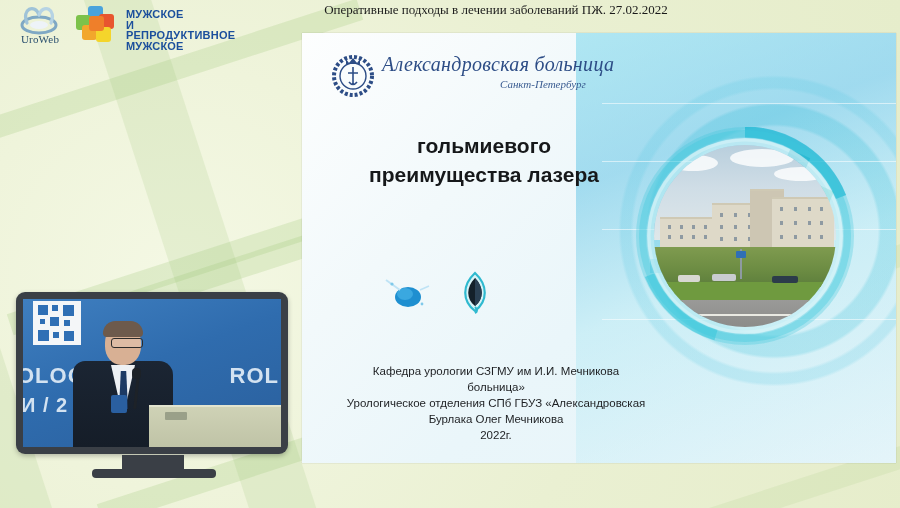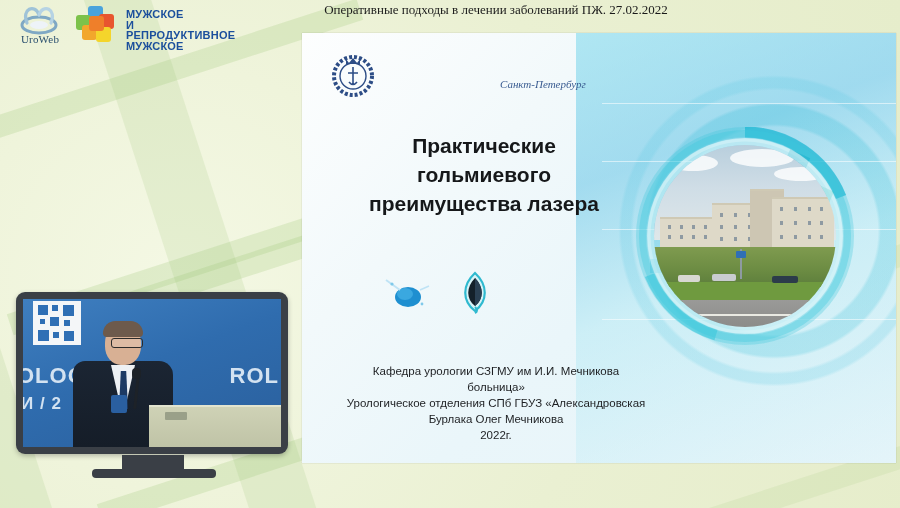--- a/index.html
+++ b/index.html
@@ -92,21 +92,21 @@
   
   #monitor{position:absolute;left:16px;top:292px;width:272px;height:162px;
     background:#3a3f46;border-radius:9px;padding:7px;box-sizing:border-box;
     box-shadow:0 2px 5px rgba(0,0,0,.25);}
   #video-screen{position:relative;width:100%;height:100%;overflow:hidden;background:#2f6fb5;}
   #vid-backdrop{position:absolute;inset:0;background:linear-gradient(160deg,#3f7fc0 0%,#2f6cae 45%,#2a5f9c 100%);}
   #vid-placard{position:absolute;left:10px;top:2px;width:48px;height:44px;background:#f4f6f8;}
   .qr{position:absolute;background:#2f6fb5;}
   #vid-text1{position:absolute;left:-6px;top:64px;font-size:22px;font-weight:bold;color:#dce9f5;
     letter-spacing:1px;opacity:.95;}
-  #vid-text2{position:absolute;left:-2px;top:95px;font-size:17px;font-weight:bold;color:#dce9f5;
+  #vid-text2{position:absolute;left:-2px;top:95px;font-size:20px;font-weight:bold;color:#dce9f5;
     letter-spacing:1px;opacity:.95;}
   #vid-text3{position:absolute;right:2px;top:64px;font-size:22px;font-weight:bold;color:#dce9f5;
     letter-spacing:1px;opacity:.95;}
   #podium{position:absolute;left:126px;bottom:0;width:146px;height:40px;
     background:linear-gradient(180deg,#cfd2b6 0%,#bfc3a6 100%);border-top:2px solid #e2e4cf;}
   #podium-badge{position:absolute;left:16px;top:5px;width:22px;height:8px;background:#9aa089;border-radius:1px;}
   #mic{position:absolute;left:112px;bottom:38px;width:3px;height:34px;background:#1d2228;transform:rotate(6deg);}
   #mic-head{position:absolute;left:109px;bottom:68px;width:9px;height:11px;background:#1d2228;border-radius:4px;}
   #speaker{position:absolute;left:48px;bottom:0;width:104px;height:126px;}
   #sp-head{position:absolute;left:34px;top:2px;width:36px;height:42px;border-radius:47% 47% 44% 44%;
@@ -248,25 +248,25 @@
     <div style="position:absolute;left:82px;top:106px;width:10px;height:7px;background:#2f6fb5;border-radius:1px;"></div>
   </div>
 
   <div id="hospital-logo">
     <svg id="crest" viewBox="0 0 46 46">
       <circle cx="23" cy="25" r="19" fill="none" stroke="#2d4d86" stroke-width="4" stroke-dasharray="3 2"></circle>
       <circle cx="23" cy="25" r="13" fill="none" stroke="#2d4d86" stroke-width="1.4"></circle>
       <path d="M16 8 l3 4 l4-5 l4 5 l3-4 v5 h-14 z" fill="#2d4d86"></path>
       <path d="M23 16 v18 M18 22 h10 M19 31 q4 5 8 0" fill="none" stroke="#2d4d86" stroke-width="1.6"></path>
     </svg>
+    <div id="hospital-name">Александровская больница</div>
     <div id="hospital-city">Санкт-Петербург</div>
   </div>
 
   <div id="slide-title">
-    <div>Практические</div>
     <div>гольмиевого</div>
     <div>преимущества лазера</div>
   </div>
 
   <svg id="icon-stone" viewBox="0 0 46 36">
     <ellipse cx="24" cy="21" rx="13" ry="10" fill="#1e8fd0"></ellipse>
     <ellipse cx="21" cy="18" rx="8" ry="6" fill="#3aa8e0"></ellipse>
     <path d="M2 4 L16 14" stroke="#bfe3f5" stroke-width="2" fill="none"></path>
     <path d="M36 14 L45 10" stroke="#bfe3f5" stroke-width="1.6" fill="none"></path>
     <circle cx="8" cy="8" r="1.6" fill="#7fc9ea"></circle>

